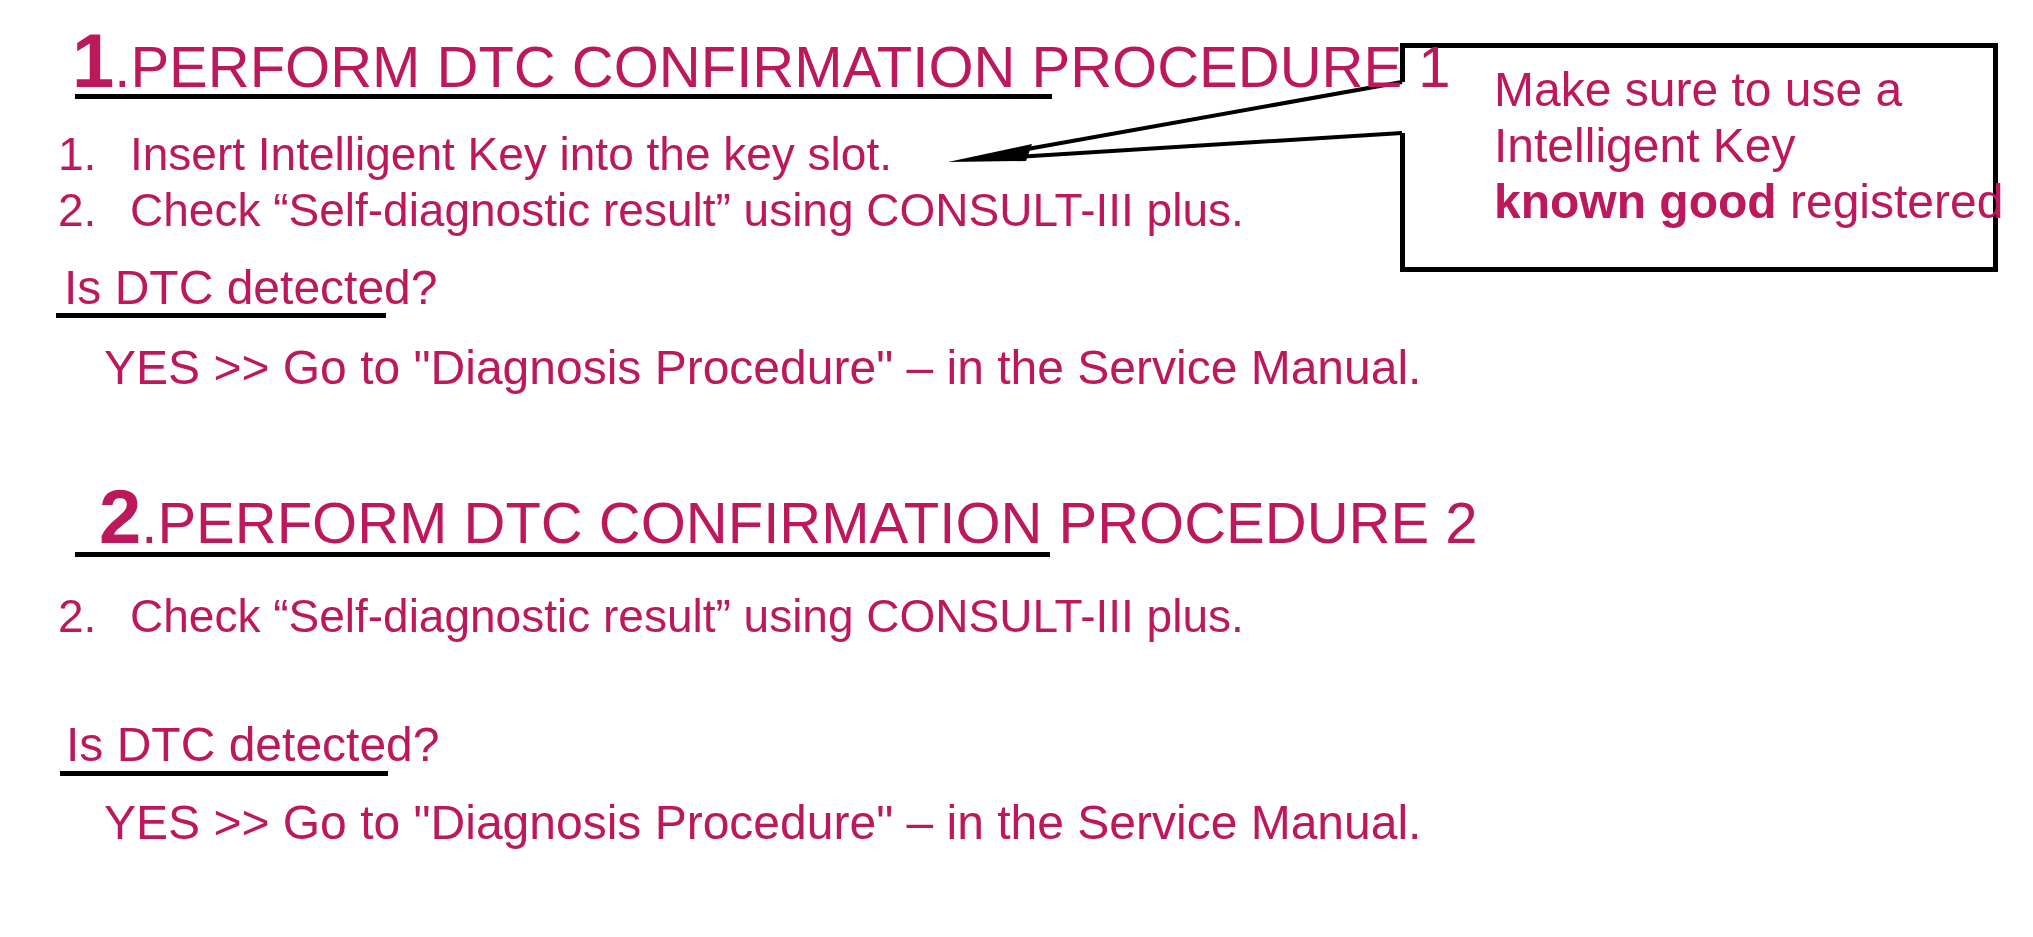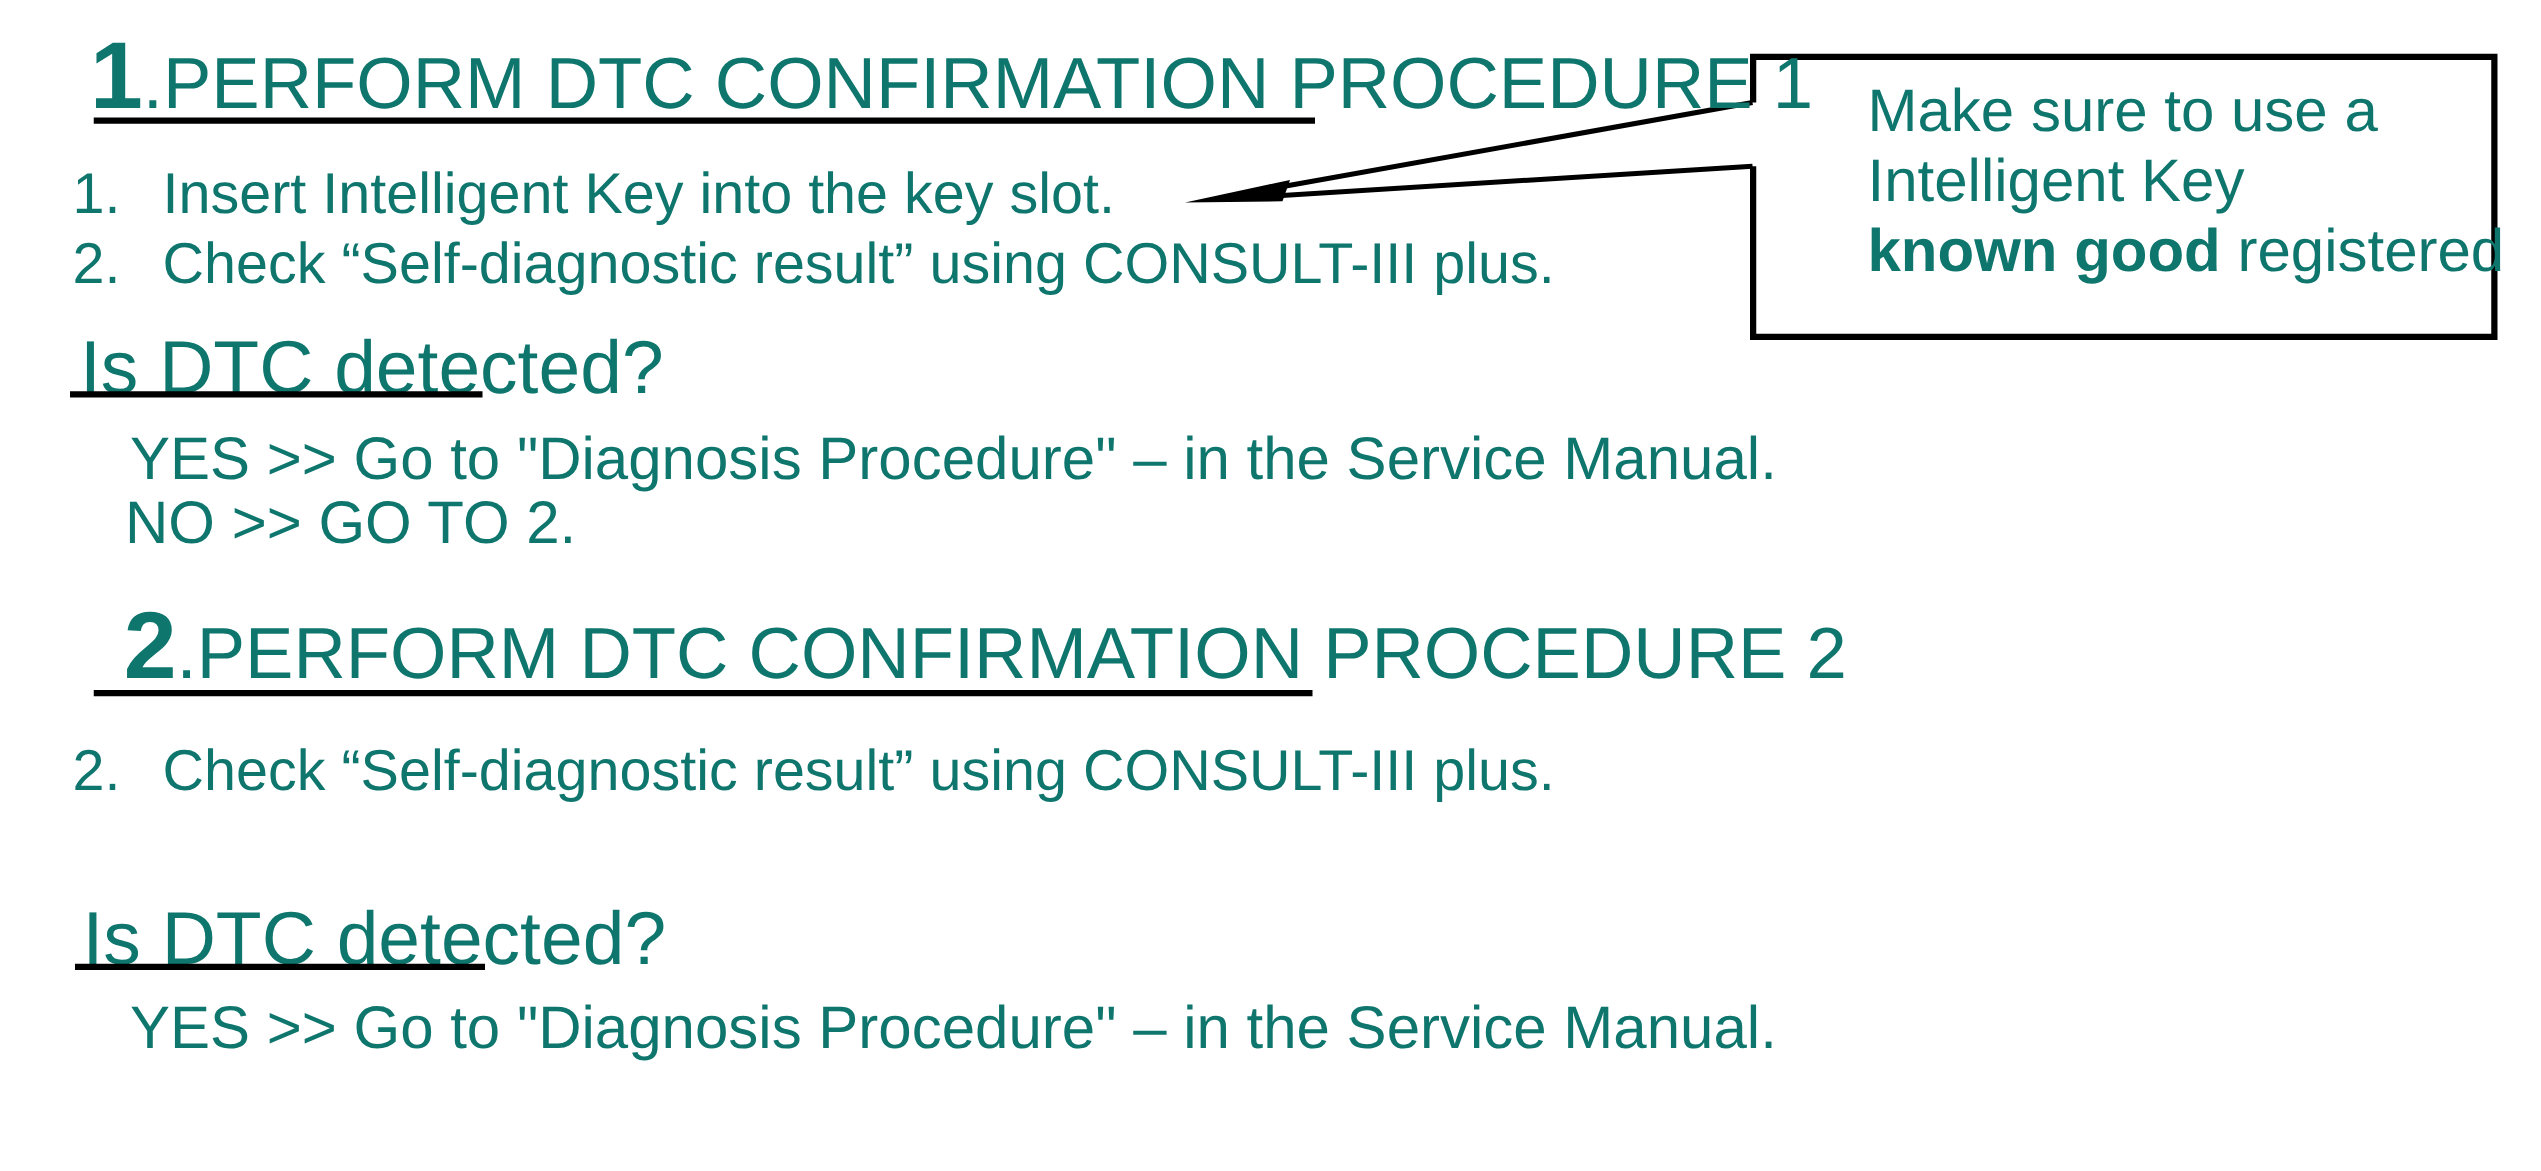--- a/index.html
+++ b/index.html
@@ -1,35 +1,35 @@
 <!DOCTYPE html>
 <html><head>
 <meta charset="utf-8">
 <style>
   html,body{margin:0;padding:0;background:#ffffff;}
   .page{
     position:relative;
     width:2033px;height:937px;
     background:#ffffff;
-    color:#0f766e;
+    color:#be185d;
     font-family:"Liberation Sans",sans-serif;
     overflow:hidden;
   }
   .abs{position:absolute;white-space:nowrap;}
   
   .heading{font-size:58px;line-height:1;letter-spacing:0;}
   .heading .bignum{font-size:76px;font-weight:700;line-height:1;}
   .heading .hsep{font-size:58px;}
   
   .rule{position:absolute;background:#000;height:5px;}
   
   .steps{font-size:46px;line-height:56px;}
   .step-num{display:inline-block;width:72px;}
   
-  .question{font-size:60px;line-height:1;}
+  .question{font-size:48px;line-height:1;}
   .answer{font-size:48px;line-height:1;}
   
   .callout-text{font-size:48px;line-height:56px;}
   .callout-text b{font-weight:700;}
   svg.overlay{position:absolute;left:0;top:0;pointer-events:none;}
 </style>
 </head>
 <body>
 
 <div class="page">
@@ -46,21 +46,20 @@
 
   <div class="abs steps" style="left:58px;top:126px;">
     <div class="step"><span class="step-num">1.</span><span>Insert Intelligent Key into the key slot.</span></div>
     <div class="step"><span class="step-num">2.</span><span>Check “Self-diagnostic result” using CONSULT-III plus.</span></div>
   </div>
 
   <div class="abs question" style="left:64px;top:264px;">Is DTC detected?</div>
   <div class="rule" style="left:56px;top:313px;width:330px;"></div>
 
   <div class="abs answer" style="left:104px;top:344px;">YES &gt;&gt; Go to "Diagnosis Procedure" – in the Service Manual.</div>
-  <div class="abs answer" style="left:100px;top:395px;">NO &gt;&gt; GO TO 2.</div>
 
   <div class="abs callout-text" style="left:1494px;top:62px;width:560px;">
     <div>Make sure to use a</div>
     <div>Intelligent Key</div>
     <div><b>known good</b><span> registered</span></div>
   </div>
 
   <div class="abs heading" style="left:72px;top:479px;margin-left:27px;"><span class="bignum">2</span><span class="hsep">.</span><span>PERFORM DTC CONFIRMATION PROCEDURE 2</span></div>
   <div class="rule" style="left:75px;top:552px;width:975px;"></div>
 

